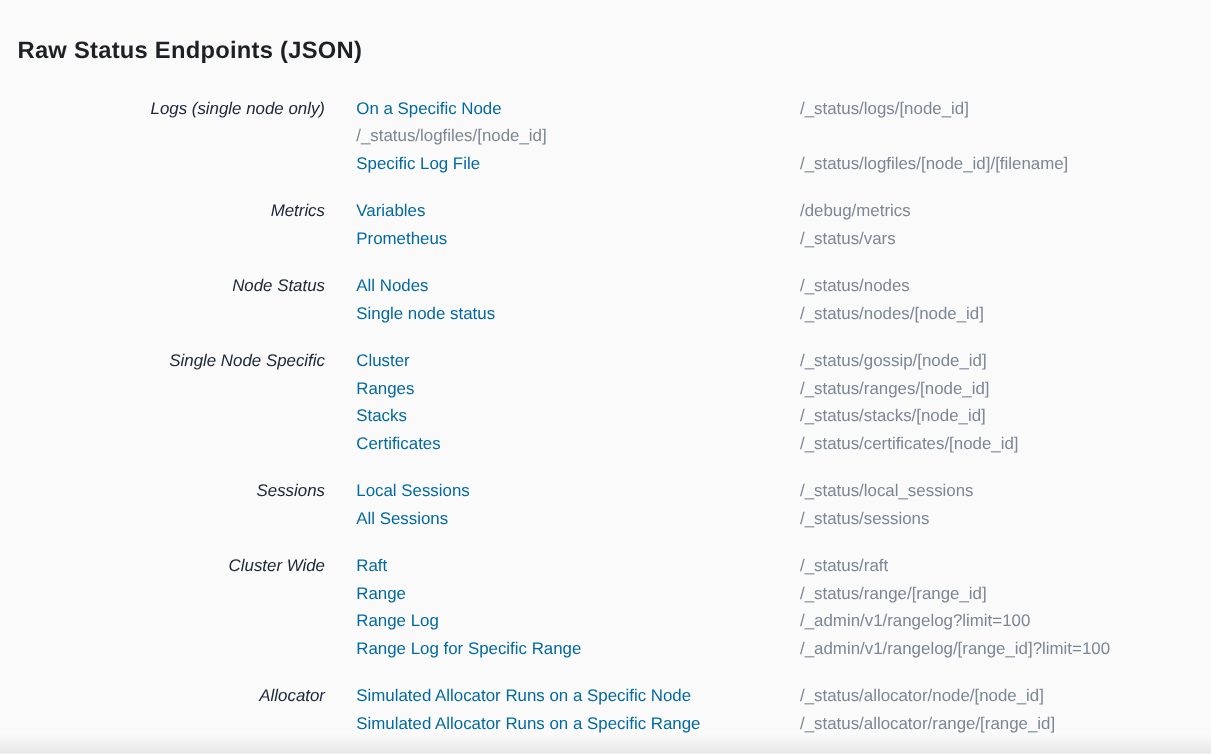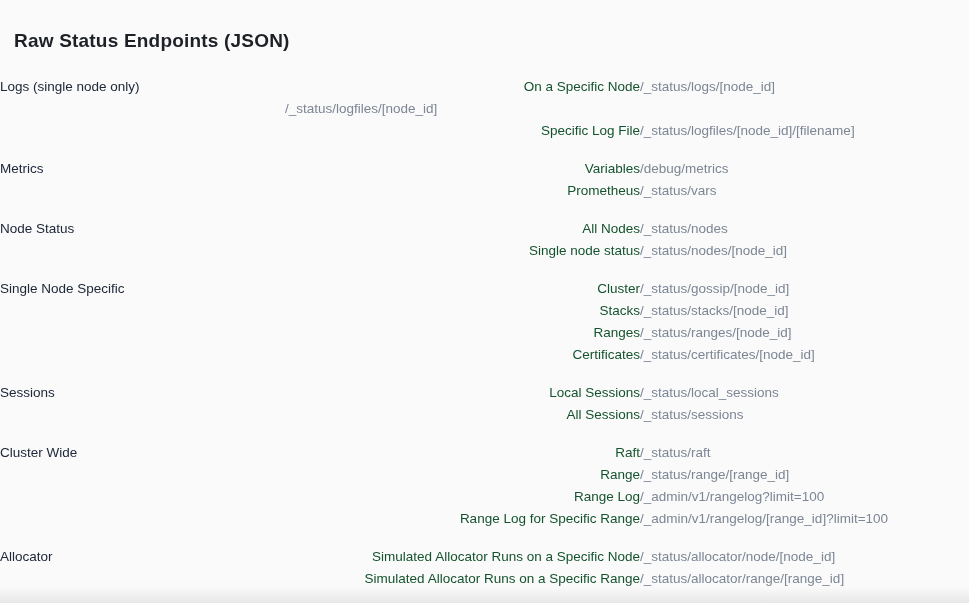--- a/index.html
+++ b/index.html
@@ -20,40 +20,41 @@
     color: #1d2126;
     letter-spacing: 0.2px;
   }
   .group {
     display: flex;
     margin-bottom: 16px;
   }
   .category {
     flex: none;
     width: 260px;
+    text-align: right;
     color: #20293a;
     font-size: 13.5px;
     line-height: 22px;
+    font-style: italic;
   }
   .rows {
     flex: 1;
     margin-left: 25px;
   }
   .row {
     display: flex;
     line-height: 22px;
     font-size: 13.5px;
   }
   .link {
     flex: none;
     width: 355px;
-    color: #14532d;
+    color: #0369a1;
     text-decoration: none;
     cursor: pointer;
-    text-align: right;
   }
   .path {
     color: #7c8694;
   }
   .bottom-edge {
     position: absolute;
     left: 0; right: 0; bottom: 0;
     height: 16px;
     background: linear-gradient(#fafafa, #e7e7e7);
   }
@@ -107,26 +108,26 @@
         </div>
       </div>
       <div class="group">
         <div class="category">Single Node Specific</div>
         <div class="rows">
           <div class="row">
             <a class="link" href="#">Cluster</a>
             <div class="path">/_status/gossip/[node_id]</div>
           </div>
           <div class="row">
+            <a class="link" href="#">Ranges</a>
+            <div class="path">/_status/ranges/[node_id]</div>
+          </div>
+          <div class="row">
             <a class="link" href="#">Stacks</a>
             <div class="path">/_status/stacks/[node_id]</div>
-          </div>
-          <div class="row">
-            <a class="link" href="#">Ranges</a>
-            <div class="path">/_status/ranges/[node_id]</div>
           </div>
           <div class="row">
             <a class="link" href="#">Certificates</a>
             <div class="path">/_status/certificates/[node_id]</div>
           </div>
         </div>
       </div>
       <div class="group">
         <div class="category">Sessions</div>
         <div class="rows">

